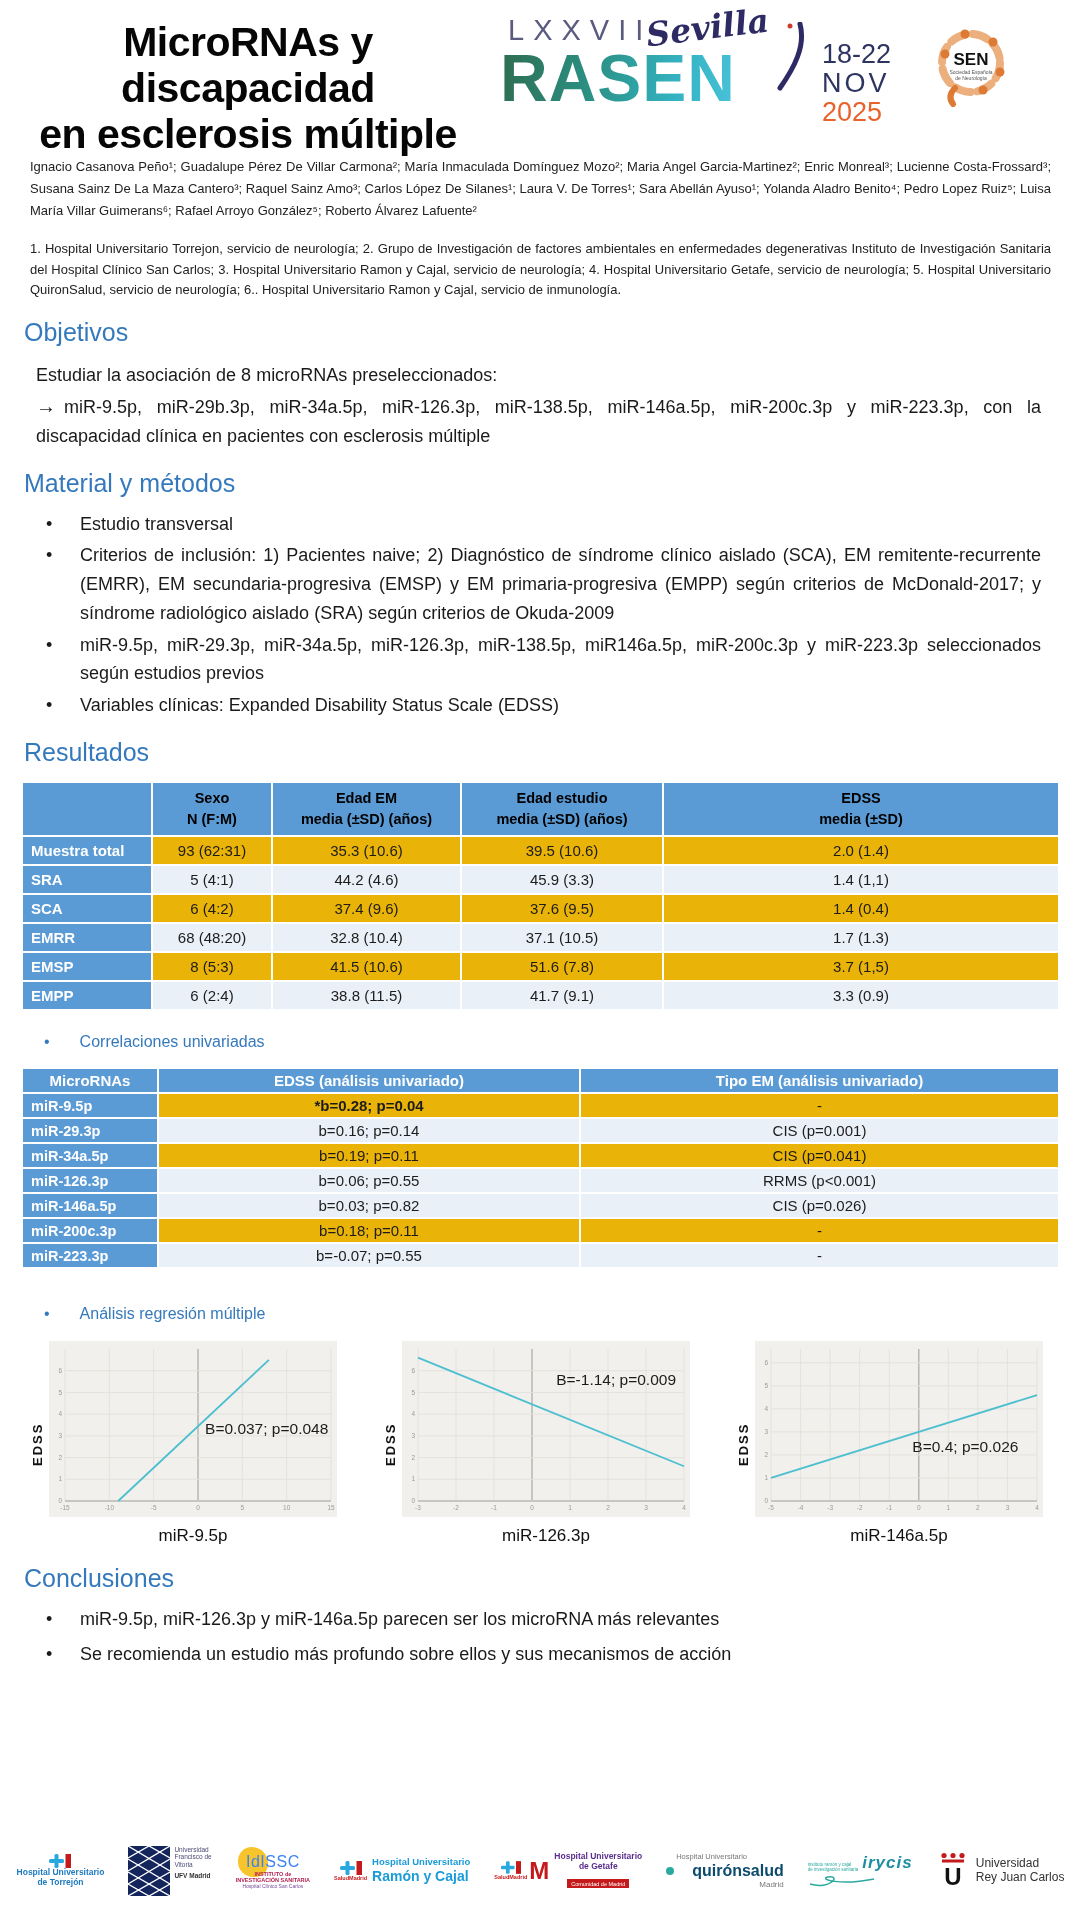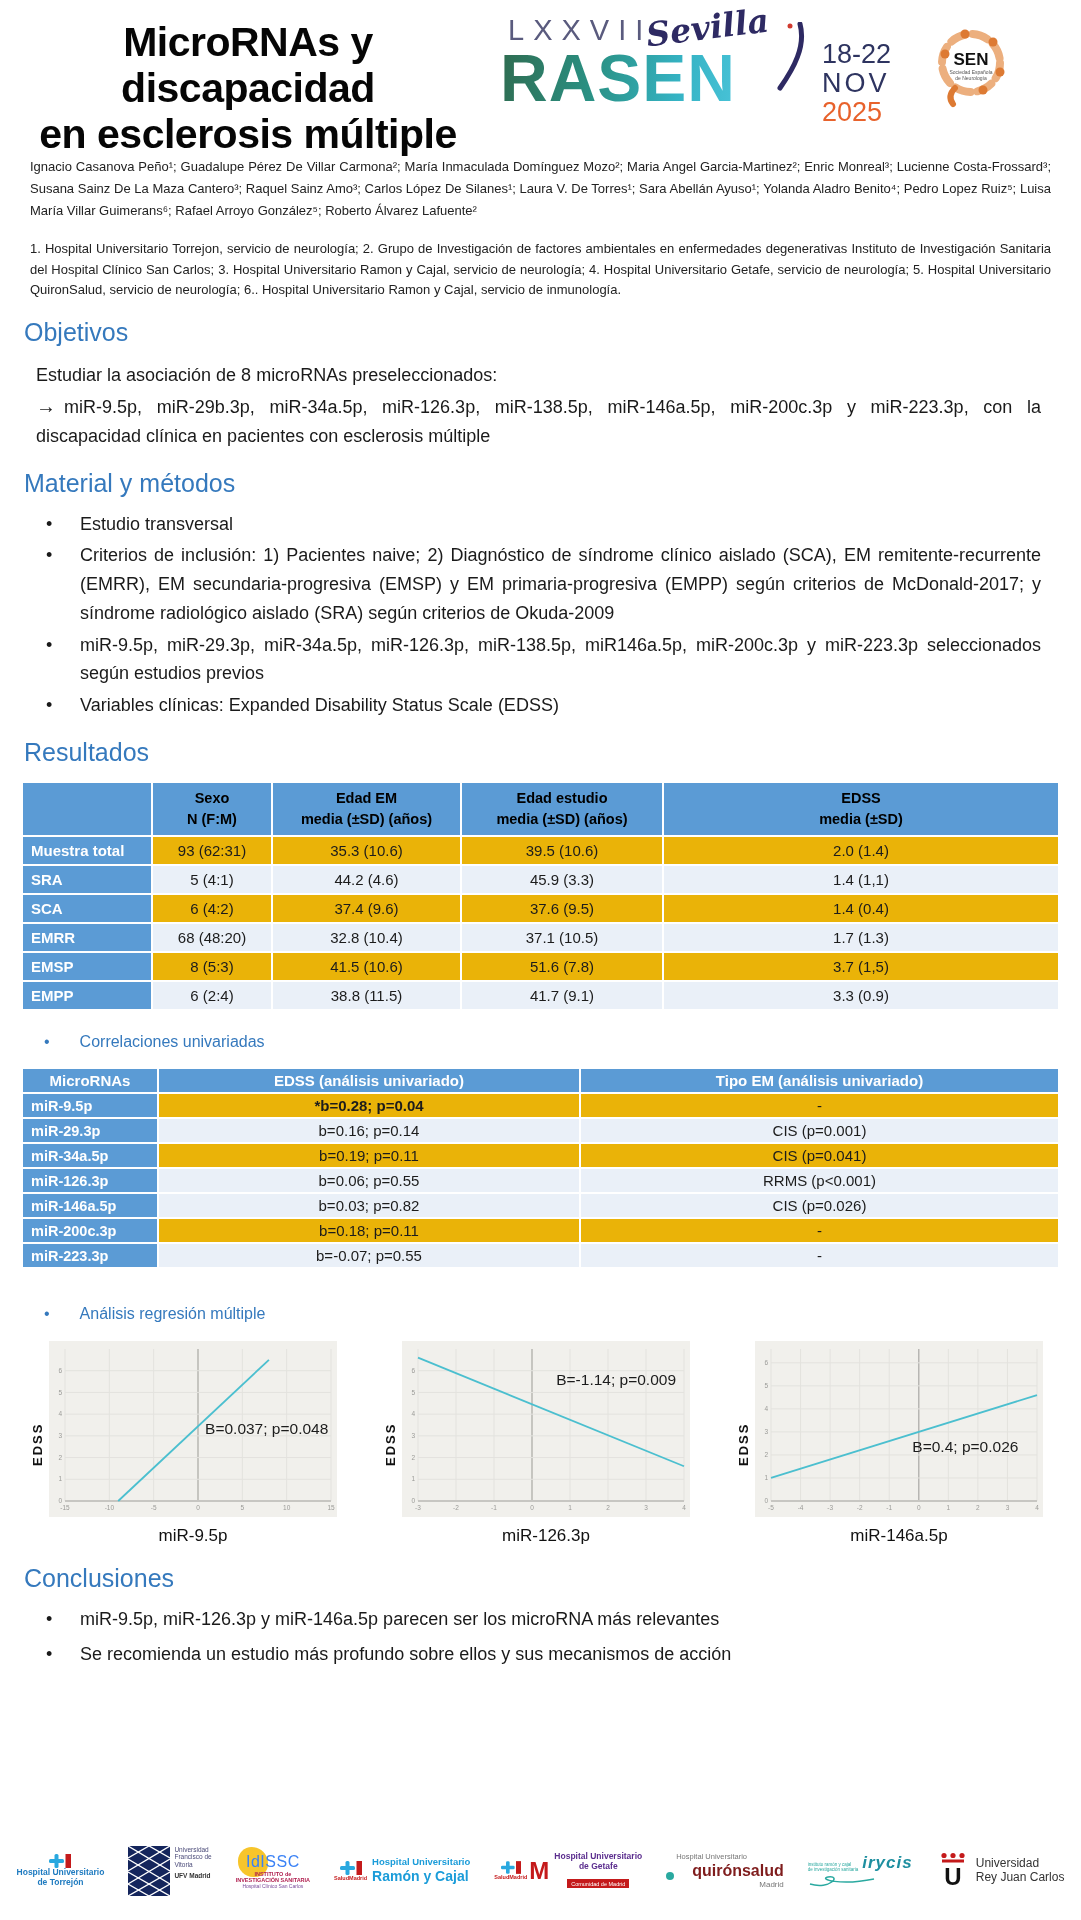--- a/index.html
+++ b/index.html
@@ -87,21 +87,21 @@
   .ryc-l1{font-size:9.5px;font-weight:bold;color:#1B9CD9;}
   .ryc-l2{font-size:14px;font-weight:bold;color:#1B9CD9;}
   .getafe{flex-direction:row;gap:5px;align-items:center;}
   .gf-left{display:flex;align-items:center;gap:2px;}
   .gf-m{color:#C41A1B;font-size:24px;font-weight:bold;}
   .gf-text{text-align:center;}
   .gf-l1,.gf-l2{font-size:8.5px;font-weight:bold;color:#5B2D8E;}
   .gf-band{background:#C41A1B;color:#fff;font-size:5.5px;padding:1.5px 4px;display:inline-block;margin-top:3px;}
   .quiron{align-items:flex-start;}
   .q-l1{font-size:7.5px;color:#777;margin-left:10px;}
-  .q-l2{display:flex;align-items:flex-end;gap:18px;font-size:16px;font-weight:bold;color:#7f1d1d;}
+  .q-l2{display:flex;align-items:center;gap:18px;font-size:16px;font-weight:bold;color:#0c4a6e;}
   .q-dot{width:8px;height:8px;border-radius:50%;background:#2AA9A0;display:inline-block;}
   .q-l3{font-size:8px;color:#777;align-self:flex-end;}
   .irycis{align-items:flex-start;}
   .iry-top{display:flex;gap:4px;align-items:flex-end;}
   .iry-small{font-size:4.5px;color:#2AA9A0;text-align:left;line-height:1.2;}
   .iry-word{font-size:17px;font-weight:bold;font-style:italic;color:#1E8FA0;letter-spacing:1px;}
   .urjc{flex-direction:row;gap:7px;align-items:center;}
   .urjc-text{font-size:12px;color:#333;}
 </style>
 </head>

